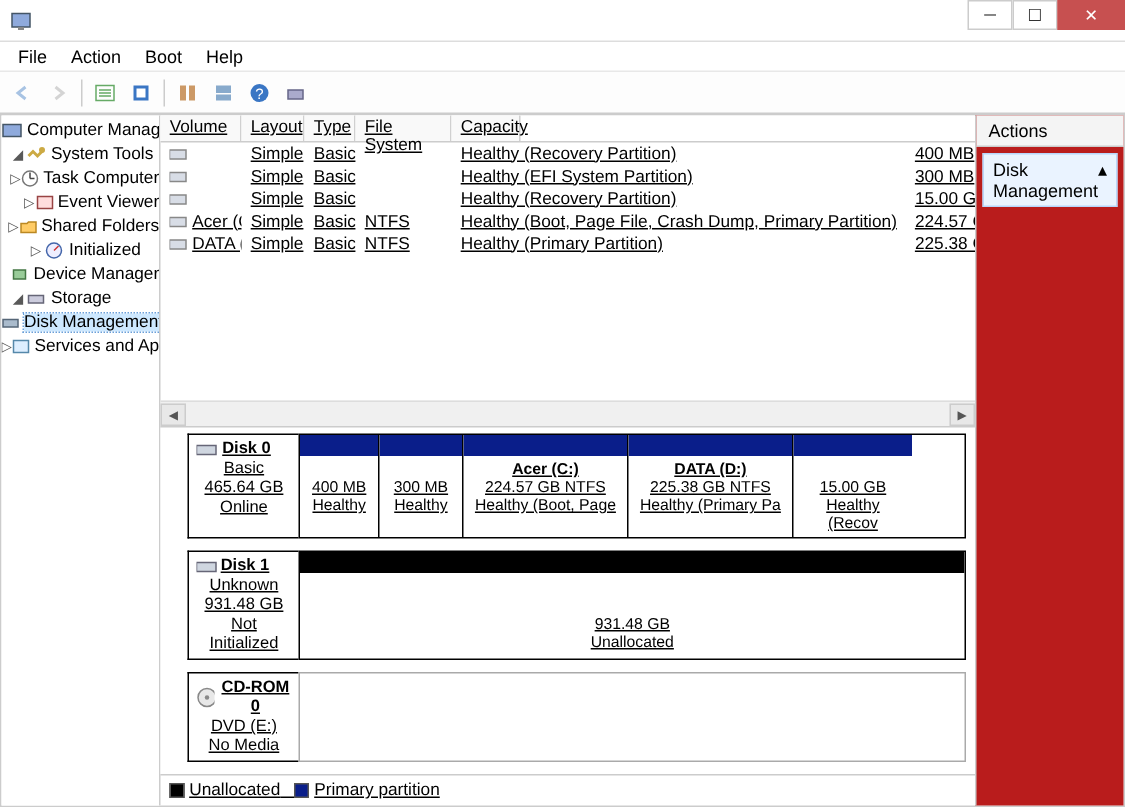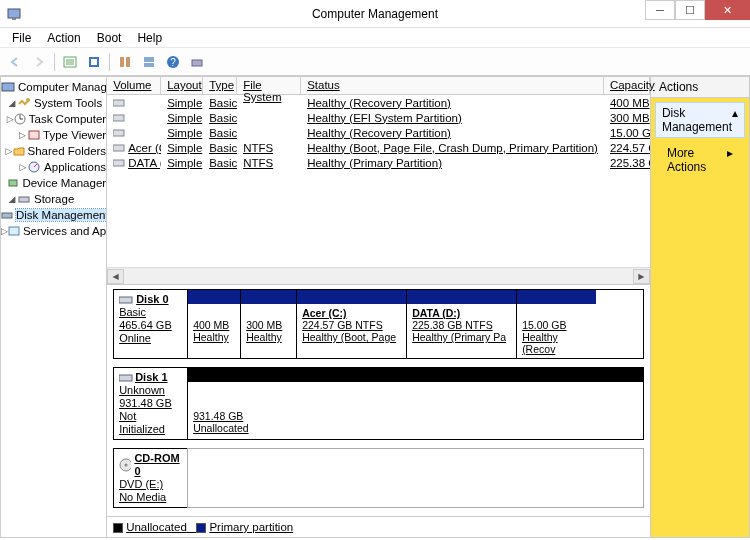--- a/index.html
+++ b/index.html
@@ -20,21 +20,21 @@
 
 .toolbar { height: 28px; border-bottom: 1px solid #ccc; display: flex; align-items: center; padding: 0 4px; gap: 2px; background: #fdfdfd; }
 .tb-btn { width: 22px; height: 22px; border: 1px solid transparent; display: flex; align-items: center; justify-content: center; }
 .tb-btn.disabled { opacity: 0.4; }
 .tb-sep { width: 1px; height: 18px; background: #ccc; margin: 0 2px; }
 
 
 .client { height: 462px; display: flex; border: 1px solid #ccc; margin-top: 0; }
 .nav { width: 178px; border-right: 1px solid #ccc; overflow: hidden; background: #fff; padding-top: 2px; }
 .content { flex: 1; display: flex; flex-direction: column; text-decoration: underline; }
-.actions { width: 150px; border-left: 1px solid #ccc; background: #fde047; }
+.actions { width: 150px; border-left: 1px solid #ccc; background: #b91c1c; }
 
 
 .tree .row { display: flex; align-items: center; height: 16px; font-size: 11.5px; white-space: nowrap; }
 .tw { display: inline-block; width: 10px; text-align: center; color: #595959; font-size: 9px; line-height: 10px; }
 .spacer { display: inline-block; }
 .tic { width: 14px; height: 14px; display: inline-flex; align-items: center; justify-content: center; margin-right: 3px; }
 .sel { background: #cde8ff; outline: 1px dotted #6a9fd8; }
 
 
 .volhdr { height: 18px; border-bottom: 1px solid #ccc; display: flex; background: #fff; }
@@ -42,21 +42,21 @@
 .vols { flex: 0 0 208px; border-bottom: 1px solid #ccc; position: relative; }
 .volbody { height: 170px; overflow: auto; }
 .vrow { display: flex; height: 15px; align-items: center; font-size: 11.5px; }
 .vrow .c { padding: 0 6px; white-space: nowrap; overflow: hidden; }
 .hscroll { position: absolute; bottom: 0; left: 0; right: 0; height: 17px; background: #f0f0f0; border-top: 1px solid #ddd; display: flex; align-items: center; }
 .hscroll .arrow { width: 17px; height: 15px; background: #e8e8e8; border: 1px solid #ccc; display: flex; align-items: center; justify-content: center; font-size: 8px; color: #555; }
 .hscroll .track { flex: 1; }
 
 
 .disks { flex: 1; overflow: auto; background: #fff; }
-.diskrow { display: flex; margin: 4px 6px 8px 6px; }
+.diskrow { display: flex; margin: 4px 6px 8px 18px; text-align: center; }
 .diskinfo { width: 74px; border: 1px solid #000; border-right: none; padding: 3px 5px; font-size: 11px; line-height: 13px; }
 .diskinfo b { font-weight: bold; }
 .parts { flex: 1; display: flex; border: 1px solid #000; }
 .part { border-left: 1px solid #000; padding: 0; font-size: 10.5px; line-height: 12px; overflow: hidden; position: relative; }
 .part:first-child { border-left: none; }
 .part .stripe { height: 14px; background: #0a1e8a; }
 .part .stripe.hatch { background: repeating-linear-gradient(45deg,#cde 0,#cde 3px,#fff 3px,#fff 6px); border-bottom: 1px solid #99b; height: 100%; position: absolute; inset: 0; z-index: -1; }
 .part .body { padding: 3px 5px; }
 .unalloc .stripe { background: #000; }
 .unalloc .body { padding: 28px 5px 3px; }
@@ -76,21 +76,20 @@
 </head>
 <body>
 
 <div class="titlebar">
   <span class="icon">
     <svg width="16" height="16">
         <rect x="2" y="3" width="12" height="9" fill="#8faadc" stroke="#456"></rect>
         <rect x="6" y="12" width="4" height="2" fill="#888"></rect>
       </svg>
   </span>
-  <span class="title">Computer Management</span>
   <div class="winbtns">
     <div class="winbtn">─</div>
     <div class="winbtn">☐</div>
     <div class="winbtn close">✕</div>
   </div>
 </div>
 
 <div class="menubar">
   <span class="mitem">File</span>
   <span class="mitem">Action</span>
@@ -183,42 +182,42 @@
           <span>Task Computer</span>
         </div>
       <div class="row">
           <span class="spacer" style="width:18px"></span>
           <span class="tw">▷</span>
           <span class="tic">
             <svg width="12" height="12">
               <rect x="1" y="2" width="10" height="8" fill="#fdd" stroke="#944"></rect>
             </svg>
           </span>
-          <span>Type Viewer</span>
+          <span>Event Viewer</span>
         </div>
       <div class="row">
           <span class="spacer" style="width:18px"></span>
           <span class="tw">▷</span>
           <span class="tic">
             <svg width="12" height="12">
               <path d="M1 4h4l1-1h5v7H1z" fill="#fc6" stroke="#b82"></path>
             </svg>
           </span>
           <span>Shared Folders</span>
         </div>
       <div class="row">
           <span class="spacer" style="width:18px"></span>
           <span class="tw">▷</span>
           <span class="tic">
             <svg width="12" height="12">
               <circle cx="6" cy="6" r="5" fill="#eef" stroke="#46a"></circle>
               <path d="M6 6l3-3" stroke="#c33"></path>
             </svg>
           </span>
-          <span>Applications</span>
+          <span>Initialized</span>
         </div>
       <div class="row">
           <span class="spacer" style="width:30px"></span>
           <span class="tic">
             <svg width="12" height="12">
               <rect x="2" y="3" width="8" height="6" fill="#9c9" stroke="#474"></rect>
             </svg>
           </span>
           <span>Device Manager</span>
         </div>
@@ -255,21 +254,20 @@
   </div>
 
   <div class="content">
 
     <div class="vols">
       <div class="volhdr">
         <div class="col" style="width:54px">Volume</div>
         <div class="col" style="width:42px">Layout</div>
         <div class="col" style="width:34px">Type</div>
         <div class="col" style="width:64px">File System</div>
-        <div class="col" style="flex:1">Status</div>
         <div class="col" style="width:46px">Capacity</div>
       </div>
       <div class="volbody" id="volbody">
           <div class="vrow">
             <div class="c" style="width:54px;display:flex;align-items:center;gap:3px">
               <span>
                 <svg width="12" height="10">
                   <rect x="0" y="2" width="11" height="6" fill="#d8dde6" stroke="#888"></rect>
                 </svg>
               </span>
@@ -413,18 +411,14 @@
       <span class="lsw" style="background:#0a1e8a"></span><span>Primary partition</span>
     </div>
   </div>
 
   <div class="actions">
     <div class="ahdr">Actions</div>
     <div class="ahd2">
       <span>Disk Management</span>
         <span>▴</span>
     </div>
-    <div class="alink">
-      <span>More Actions</span>
-        <span>▸</span>
-    </div>
   </div>
 </div>
 
 </body></html>

